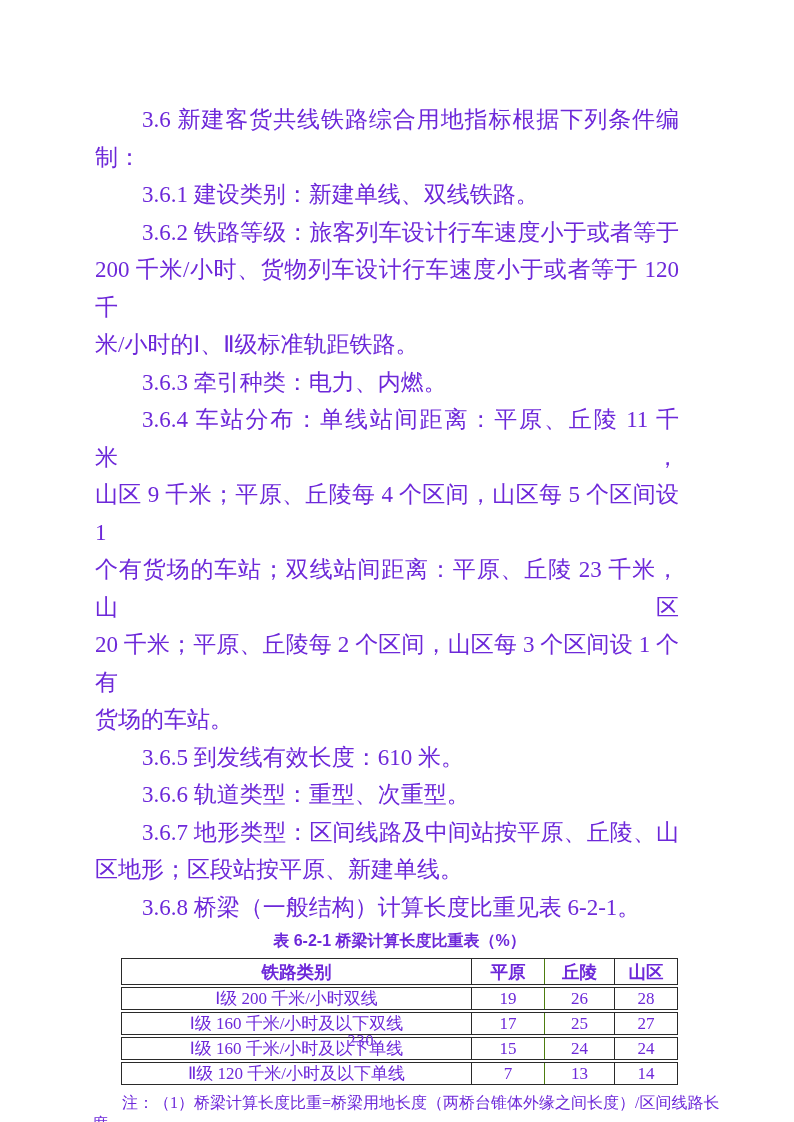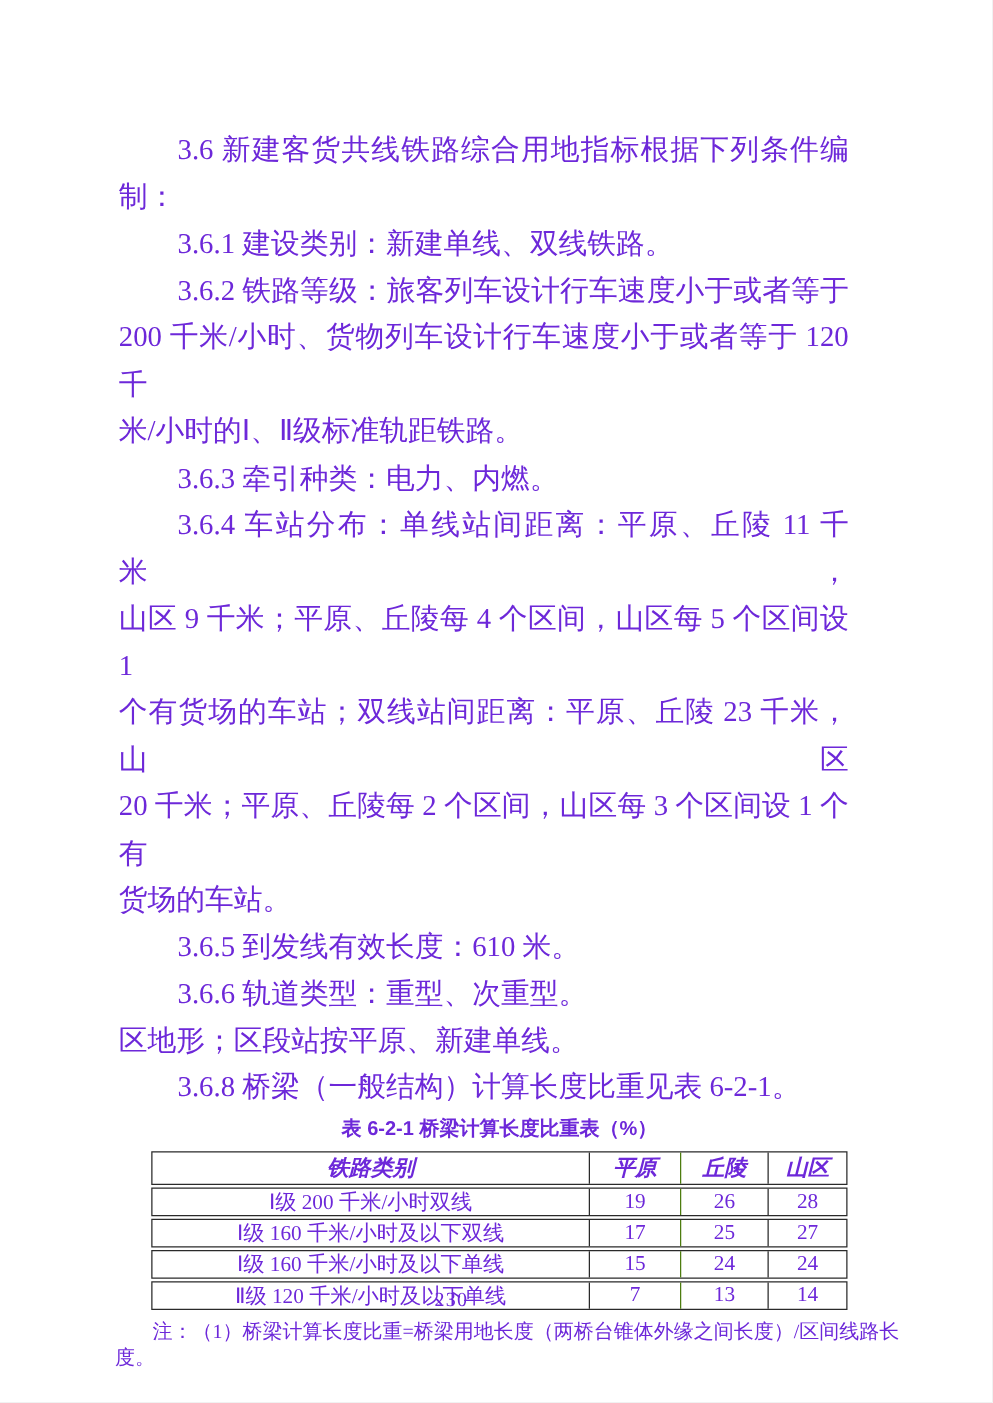--- a/index.html
+++ b/index.html
@@ -55,21 +55,20 @@
     margin-bottom:2px;
     height:21px;
     box-sizing:content-box;
     background:#fff;
   }
   .trow.head {
     height:25px;
     font-family:"Liberation Sans", sans-serif;
     font-weight:bold;
     font-size:17.5px;
-    font-style:italic;
   }
   .tc { text-align:center; box-sizing:border-box; height:100%; display:flex; align-items:center; justify-content:center; white-space:nowrap; }
   .tc1 { width:349px; }
   .tc2 { width:73px; border-left:1px solid #2a2a2a; }
   .tc3 { width:70px; border-left:1px solid #4d7c0f; }
   .tc4 { flex:1;  border-left:1px solid #2a2a2a; }
 
   
   .notes {
     margin-top:7px;
@@ -102,20 +101,21 @@
     <div class="bline jl">200 千米/小时、货物列车设计行车速度小于或者等于 120 千</div>
     <div class="bline ll">米/小时的Ⅰ、Ⅱ级标准轨距铁路。</div>
     <div class="bline ll ind">3.6.3 牵引种类：电力、内燃。</div>
     <div class="bline jl ind">3.6.4 车站分布：单线站间距离：平原、丘陵 11 千米，</div>
     <div class="bline jl">山区 9 千米；平原、丘陵每 4 个区间，山区每 5 个区间设 1</div>
     <div class="bline jl">个有货场的车站；双线站间距离：平原、丘陵 23 千米，山区</div>
     <div class="bline jl">20 千米；平原、丘陵每 2 个区间，山区每 3 个区间设 1 个有</div>
     <div class="bline ll">货场的车站。</div>
     <div class="bline ll ind">3.6.5 到发线有效长度：610 米。</div>
     <div class="bline ll ind">3.6.6 轨道类型：重型、次重型。</div>
+    <div class="bline jl ind">3.6.7 地形类型：区间线路及中间站按平原、丘陵、山</div>
     <div class="bline ll">区地形；区段站按平原、新建单线。</div>
     <div class="bline ll ind">3.6.8 桥梁（一般结构）计算长度比重见表 6-2-1。</div>
 
     <div class="caption">表 6-2-1 桥梁计算长度比重表（%）</div>
 
     <div class="tbl">
       <div class="trow head">
         <div class="tc tc1">铁路类别</div>
         <div class="tc tc2">平原</div>
         <div class="tc tc3">丘陵</div>

